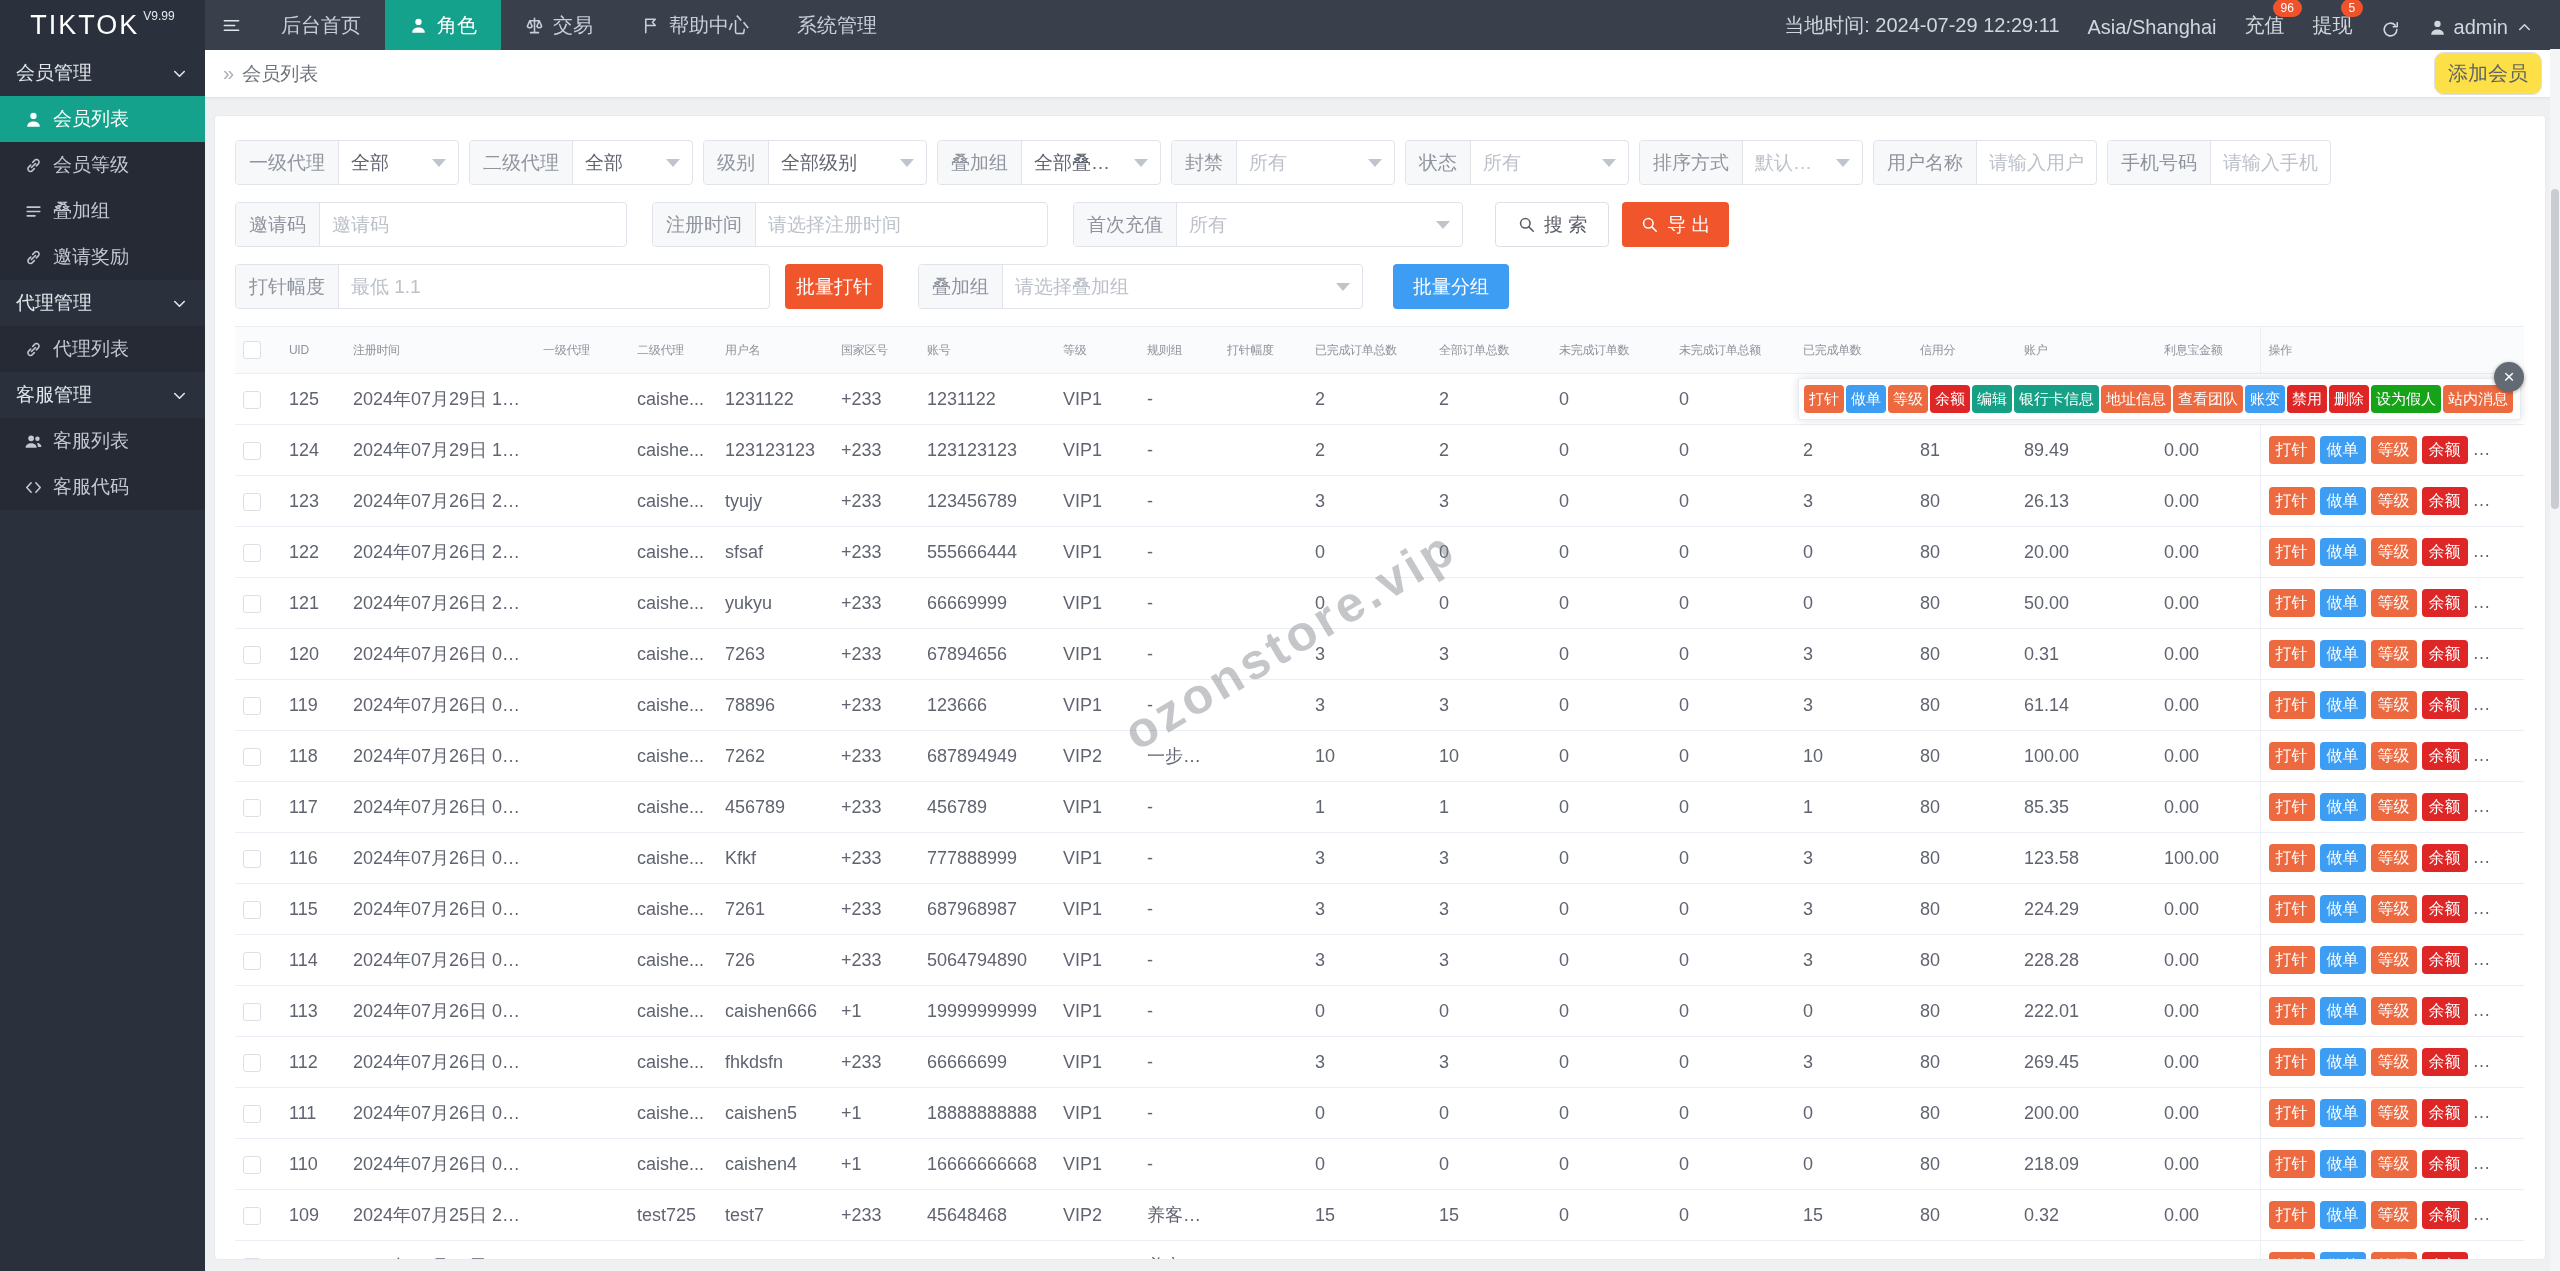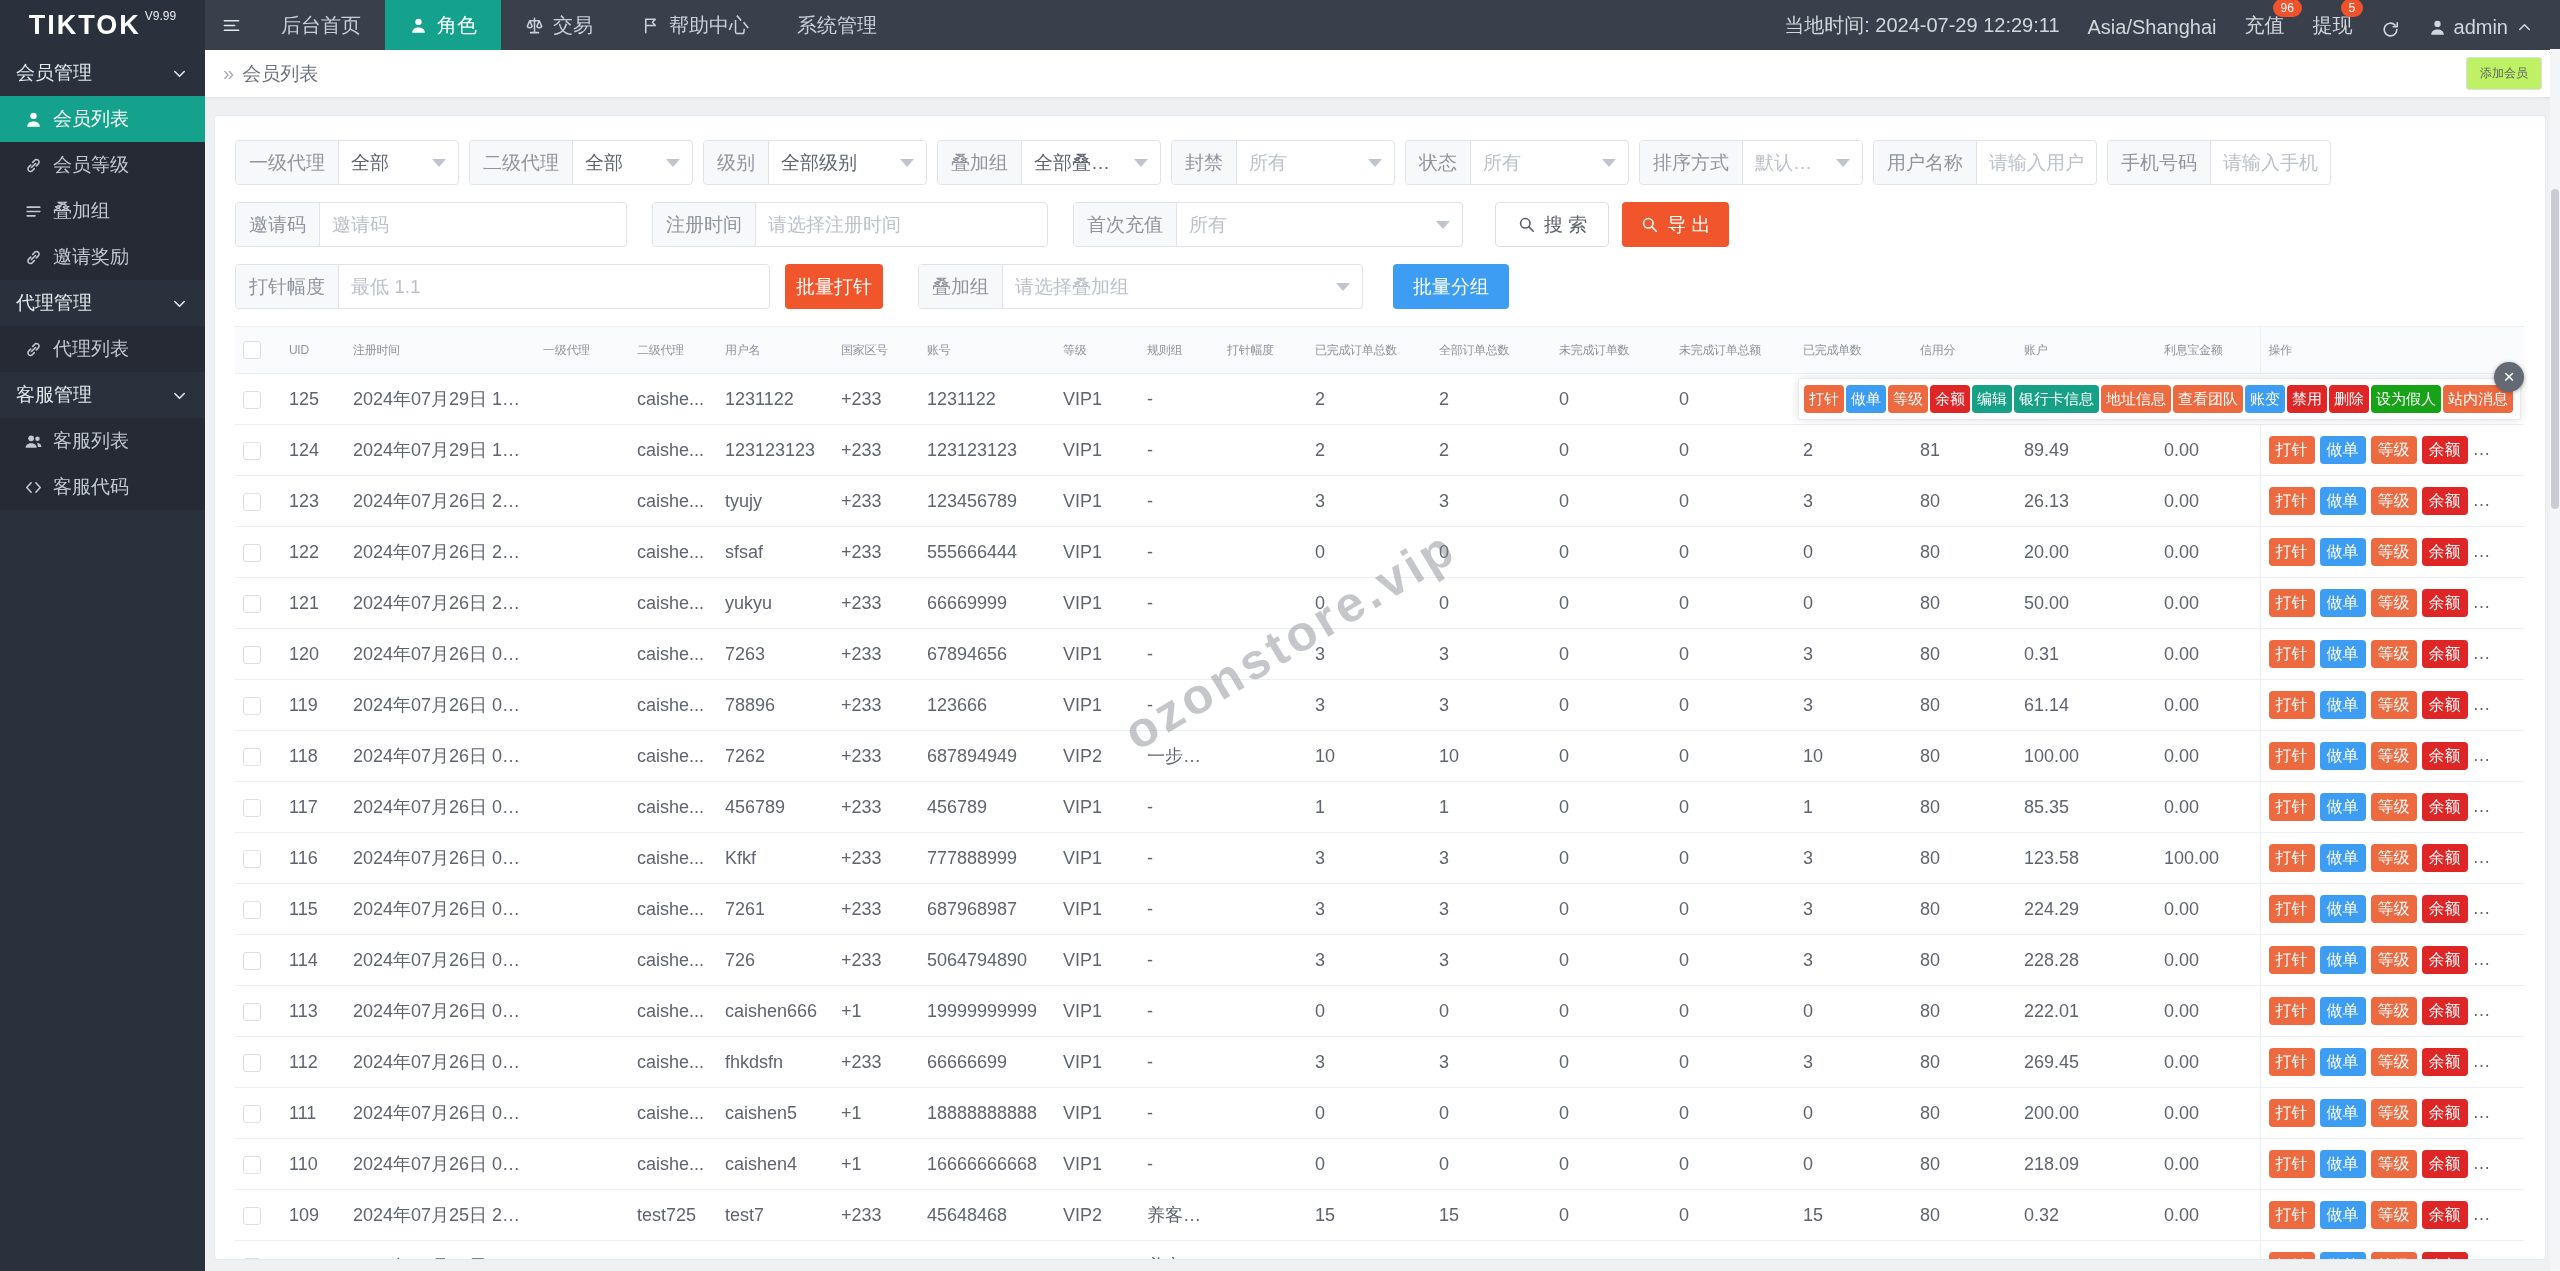--- a/index.html
+++ b/index.html
@@ -8,21 +8,21 @@
   }
   *{box-sizing:border-box;margin:0;padding:0}
   html,body{width:2560px;height:1271px;overflow:hidden;background:#eef0f2;
     font-family:"Liberation Sans","DejaVu Sans",sans-serif}
   .icon{display:inline-flex;align-items:center;justify-content:center;line-height:0}
   .icon svg{display:block}
 
   
   .topbar{height:50px;background:#39404c;display:flex;align-items:center;color:#c9ced8;font-size:20px;position:relative;z-index:60}
   .logo-block{width:205px;height:50px;background:#2b313c;display:flex;align-items:center;justify-content:center;color:#fff;flex:none}
-  .logo-text{font-size:27px;letter-spacing:2px;font-weight:700}
+  .logo-text{font-size:27px;letter-spacing:2px;font-weight:400}
   .logo-ver{font-size:12px;margin-left:4px;transform:translateY(-9px);display:inline-block;color:#e7eaee}
   .hamburger{width:52px;height:50px;display:flex;align-items:center;justify-content:center;color:#e3e6ec;cursor:pointer}
   .menu{display:flex;height:50px}
   .menu-item{height:50px;padding:17px 24px;display:flex;align-items:center;gap:9px;cursor:pointer;white-space:nowrap}
   .menu-item.active{background:var(--teal);color:#fff}
   .topbar-right{margin-left:auto;display:flex;align-items:flex-end;gap:28px;padding-right:26px;color:#d2d6dd}
   .nav-link{position:relative;cursor:pointer;white-space:nowrap}
   .nav-badge{position:absolute;top:-13px;left:100%;transform:translateX(-12px);background:var(--badge);color:#ffffff;font-size:12px;border-radius:11px;padding:2px 8px;line-height:1.2}
   .admin-wrap{display:flex;align-items:center;gap:7px;cursor:pointer}
 
@@ -32,21 +32,21 @@
   .side-group-header{height:46px;display:flex;align-items:center;justify-content:space-between;padding:0 16px;color:#e2e6ec;cursor:pointer}
   .side-items{background:#252a34}
   .side-item{height:46px;display:flex;align-items:center;gap:10px;padding:0 10px 0 24px;color:#c2c8d2;cursor:pointer;white-space:nowrap}
   .side-item.active{background:var(--teal);color:#fff}
   .main{flex:1;background:#eef0f2;position:relative;overflow:hidden}
 
   
   .breadcrumb-bar{height:47px;background:#fff;display:flex;align-items:center;padding:0 18px;
     box-shadow:0 1px 3px rgba(0,0,0,.07);font-size:19px;color:#6d727c;position:relative;z-index:5}
   .bc-symbol{color:#a9adb5;margin-right:8px;font-size:20px}
-  .add-member-btn{margin-left:auto;font-size:12px;color:#606266;background:#bef264;border:1px solid #dcdfe6;border-radius:3px;padding:7px 13px;cursor:pointer;white-space:nowrap}
+  .add-member-btn{margin-left:auto;font-size:20px;color:#606266;background:#fde047;border:1px solid #dcdfe6;border-radius:10px;padding:7px 13px;cursor:pointer;white-space:nowrap}
 
   
   .card{margin:18px 14px 0 9px;background:#fff;border:1px solid #e7eaf0;border-radius:4px;
     padding:24px 20px 0 20px;height:1145px;overflow:hidden;position:relative}
 
   
   .f-row{display:flex;align-items:center;margin-bottom:17px}
   .f-group{display:flex;height:45px;border:1px solid #e0e3ea;border-radius:4px;background:#fff;overflow:hidden;flex:none}
   .f-label{background:#f7f8fa;color:#8f949e;display:flex;align-items:center;padding:0 13px;border-right:1px solid #e0e3ea;font-size:19px;white-space:nowrap}
   .f-field{display:flex;align-items:center;justify-content:space-between;gap:8px;padding:0 12px;font-size:19px;color:#5f6470;flex:1;cursor:pointer;min-width:0}

